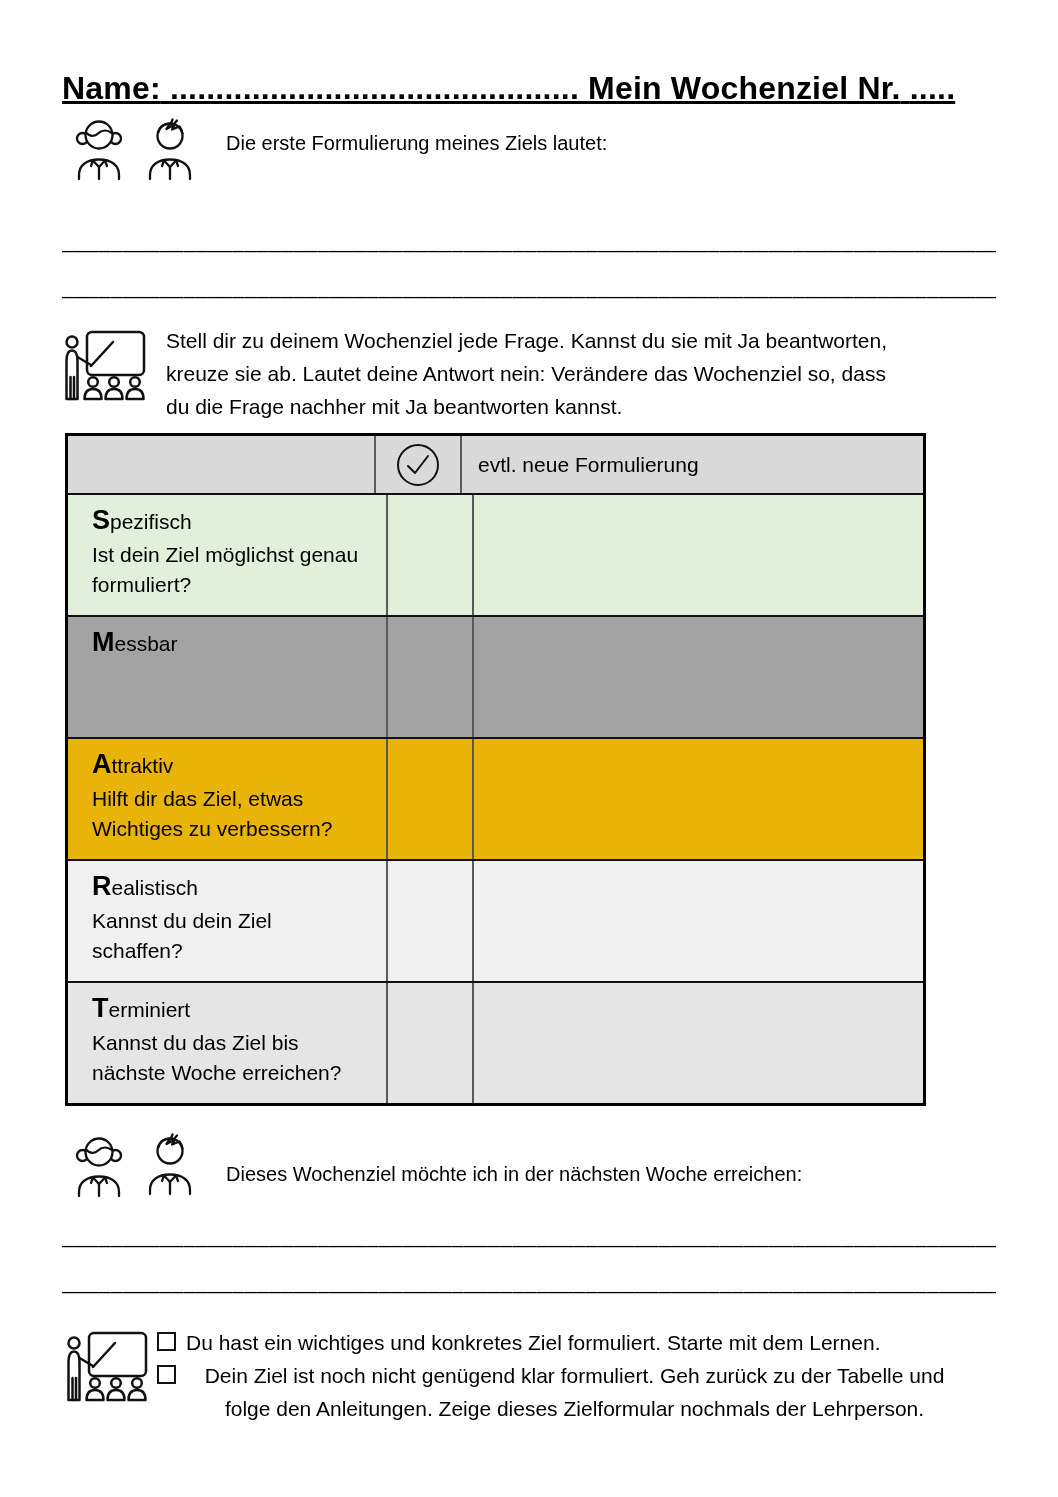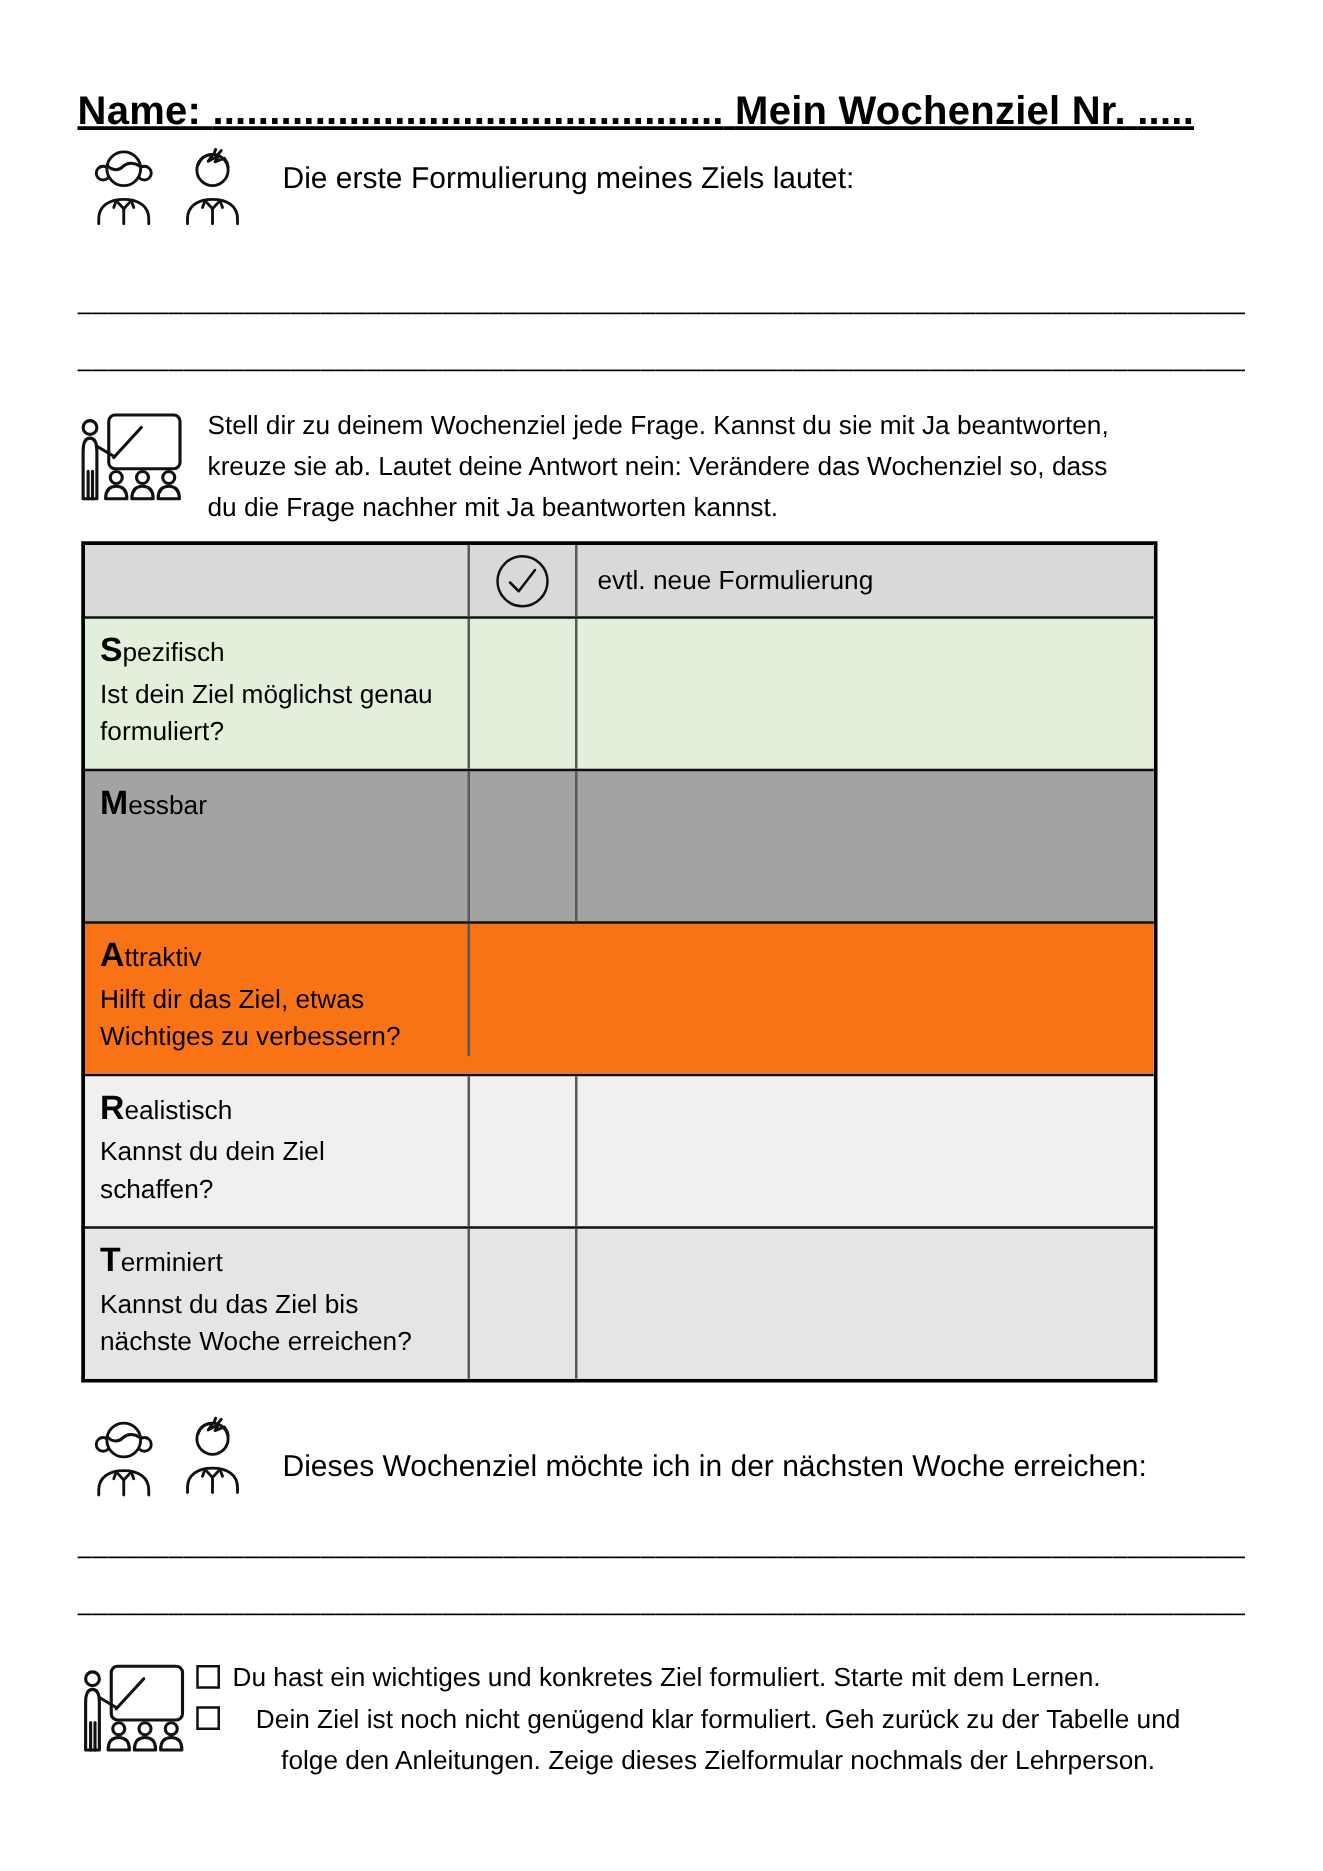--- a/index.html
+++ b/index.html
@@ -8,34 +8,34 @@
     font-family:"Liberation Sans", sans-serif;color:#000;overflow:hidden;
   }
   *{box-sizing:border-box;}
   .abs{position:absolute;}
   .icon svg{display:block;}
 
   
   #page-title{left:62px;top:70px;font-size:32px;font-weight:700;white-space:nowrap;letter-spacing:0.2px;text-decoration:underline;}
 
   
-  .label-text{font-size:24px;line-height:28px;}
+  .label-text{font-size:20px;line-height:28px;}
 
   
   .write-line{
     left:62px;width:934px;height:30px;font-size:21px;line-height:30px;
     white-space:nowrap;overflow:hidden;letter-spacing:0.5px;
   }
 
   
   #instruction-para{left:166px;top:324px;width:745px;font-size:21px;line-height:33px;}
 
   
   #smart-table{left:65px;top:433px;width:861px;border:3px solid #000;background:#fff;}
-  .trow{display:flex;height:122px;border-top:2px solid #111;}
+  .trow{display:flex;height:122px;border-top:2px solid #111;padding-left:12px;}
   .thead{display:flex;height:57px;}
   .cell-1{width:308px;border-right:2px solid #595959;padding:9px 6px 0 12px;}
   .cell-2{width:86px;border-right:2px solid #595959;display:flex;align-items:flex-start;justify-content:center;}
   .cell-3{flex:1;padding:9px 6px 0 16px;display:block;}
   .thead .cell-1,.thead .cell-2,.thead .cell-3{padding-top:0;display:flex;align-items:center;}
   .thead .cell-2{justify-content:center;}
   .row-title{font-size:21px;line-height:32px;white-space:nowrap;}
   .row-letter{font-size:27px;font-weight:700;}
   .row-question{font-size:21px;line-height:30px;max-width:270px;margin-top:2px;}
   .head-label{font-size:21px;}
@@ -133,21 +133,21 @@
   </div>
 
   <div class="trow" style="background-color: #a3a3a3;">
     <div class="cell-1">
       <div class="row-title"><span class="row-letter">M</span><span>essbar</span></div>
     </div>
     <div class="cell-2"></div>
     <div class="cell-3"></div>
   </div>
 
-  <div class="trow" style="background-color: #f97316; flex-direction: column;">
+  <div class="trow" style="background-color: #eab308;">
     <div class="cell-1">
       <div class="row-title"><span class="row-letter">A</span><span>ttraktiv</span></div>
       <div class="row-question">Hilft dir das Ziel, etwas Wichtiges zu verbessern?</div>
     </div>
     <div class="cell-2"></div>
     <div class="cell-3"></div>
   </div>
 
   <div class="trow" style="background-color: rgb(240, 240, 240);">
     <div class="cell-1">

